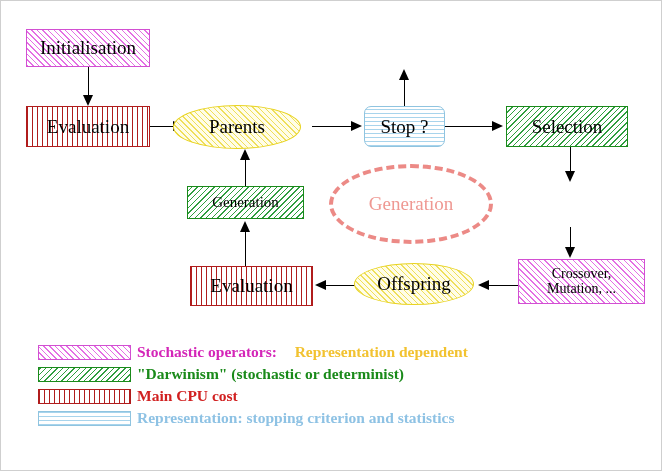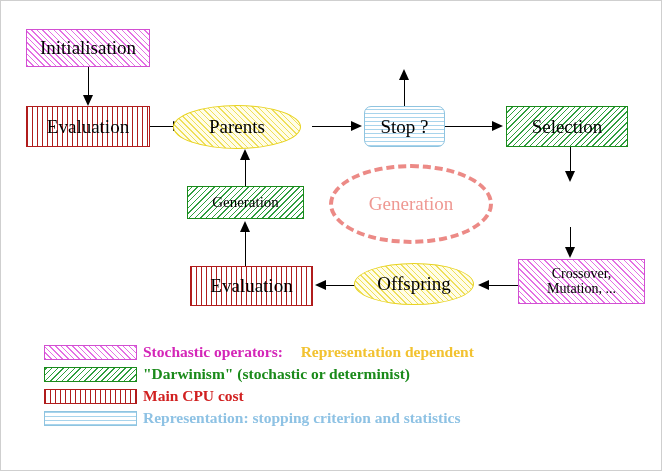--- a/index.html
+++ b/index.html
@@ -127,21 +127,21 @@
     border-right: 5px solid transparent;
     border-top: 11px solid #000000;
   }
   .arrow.up {
     border-left: 5px solid transparent;
     border-right: 5px solid transparent;
     border-bottom: 11px solid #000000;
   }
 
   
-  #legend { position: absolute; left: 18px; top: 340px; width: 596px; }
+  #legend { position: absolute; left: 12px; top: 340px; width: 596px; }
   .legend-row {
     position: relative;
     height: 22px;
     display: flex;
     align-items: center;
   }
   .swatch {
     position: absolute;
     left: 25px;
     width: 93px;

